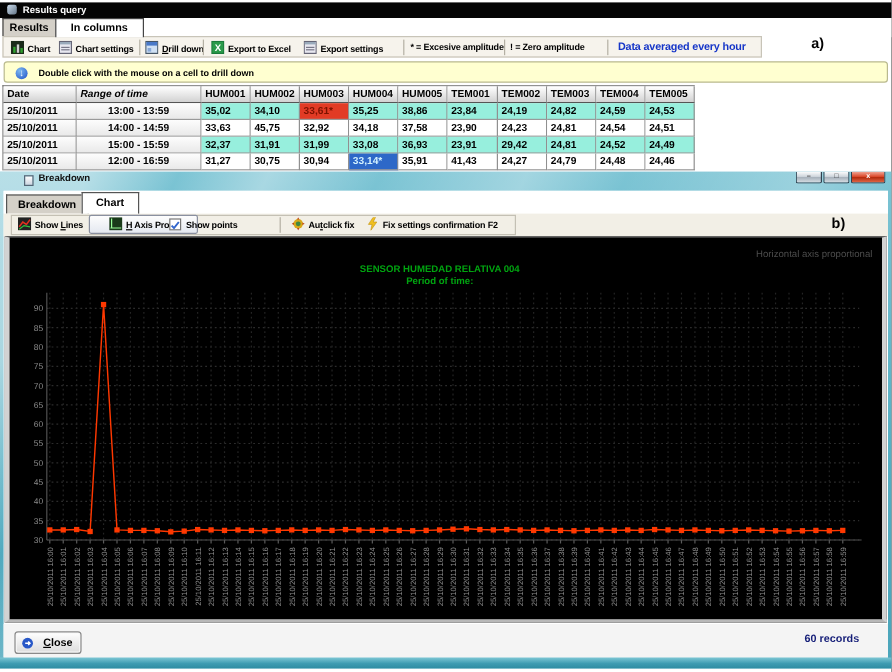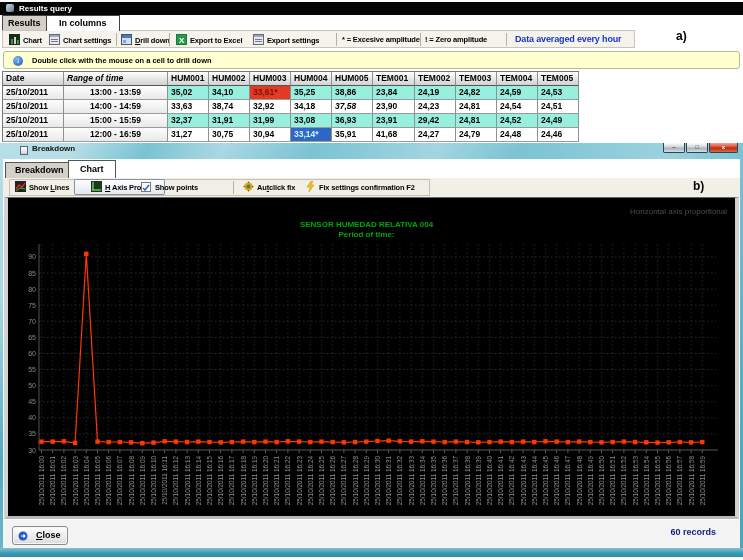--- a/index.html
+++ b/index.html
@@ -158,24 +158,24 @@
         <div class="tc val" style="width: 42px;">23,84</div>
         <div class="tc val" style="width: 41px;">24,19</div>
         <div class="tc val" style="width: 41px;">24,82</div>
         <div class="tc val" style="width: 41px;">24,59</div>
         <div class="tc val" style="width: 41px;">24,53</div>
       </div>
       <div class="trow">
         <div class="tc lab-cell" style="width: 61px;">25/10/2011</div>
         <div class="tc lab-cell range-cell" style="width: 104px;">14:00 - 14:59</div>
         <div class="tc val" style="width: 41px;">33,63</div>
-        <div class="tc val" style="width: 41px;">38,74</div>
+        <div class="tc val" style="width: 41px;">45,75</div>
         <div class="tc val" style="width: 41px;">32,92</div>
         <div class="tc val" style="width: 41px;">34,18</div>
-        <div class="tc val" style="width: 41px; font-style: italic;">37,58</div>
+        <div class="tc val" style="width: 41px;">37,58</div>
         <div class="tc val" style="width: 42px;">23,90</div>
         <div class="tc val" style="width: 41px;">24,23</div>
         <div class="tc val" style="width: 41px;">24,81</div>
         <div class="tc val" style="width: 41px;">24,54</div>
         <div class="tc val" style="width: 41px;">24,51</div>
       </div>
       <div class="trow zebra">
         <div class="tc lab-cell" style="width: 61px;">25/10/2011</div>
         <div class="tc lab-cell range-cell" style="width: 104px;">15:00 - 15:59</div>
         <div class="tc val" style="width: 41px;">32,37</div>
@@ -190,21 +190,21 @@
         <div class="tc val" style="width: 41px;">24,49</div>
       </div>
       <div class="trow">
         <div class="tc lab-cell" style="width: 61px;">25/10/2011</div>
         <div class="tc lab-cell range-cell" style="width: 104px;">12:00 - 16:59</div>
         <div class="tc val" style="width: 41px;">31,27</div>
         <div class="tc val" style="width: 41px;">30,75</div>
         <div class="tc val" style="width: 41px;">30,94</div>
         <div class="tc val cell-blue" style="width: 41px;">33,14*</div>
         <div class="tc val" style="width: 41px;">35,91</div>
-        <div class="tc val" style="width: 42px;">41,68</div>
+        <div class="tc val" style="width: 42px;">41,43</div>
         <div class="tc val" style="width: 41px;">24,27</div>
         <div class="tc val" style="width: 41px;">24,79</div>
         <div class="tc val" style="width: 41px;">24,48</div>
         <div class="tc val" style="width: 41px;">24,46</div>
       </div>
     </div>
 </div>
 
 <div id="w2">
   <div id="w2-titlebar">

